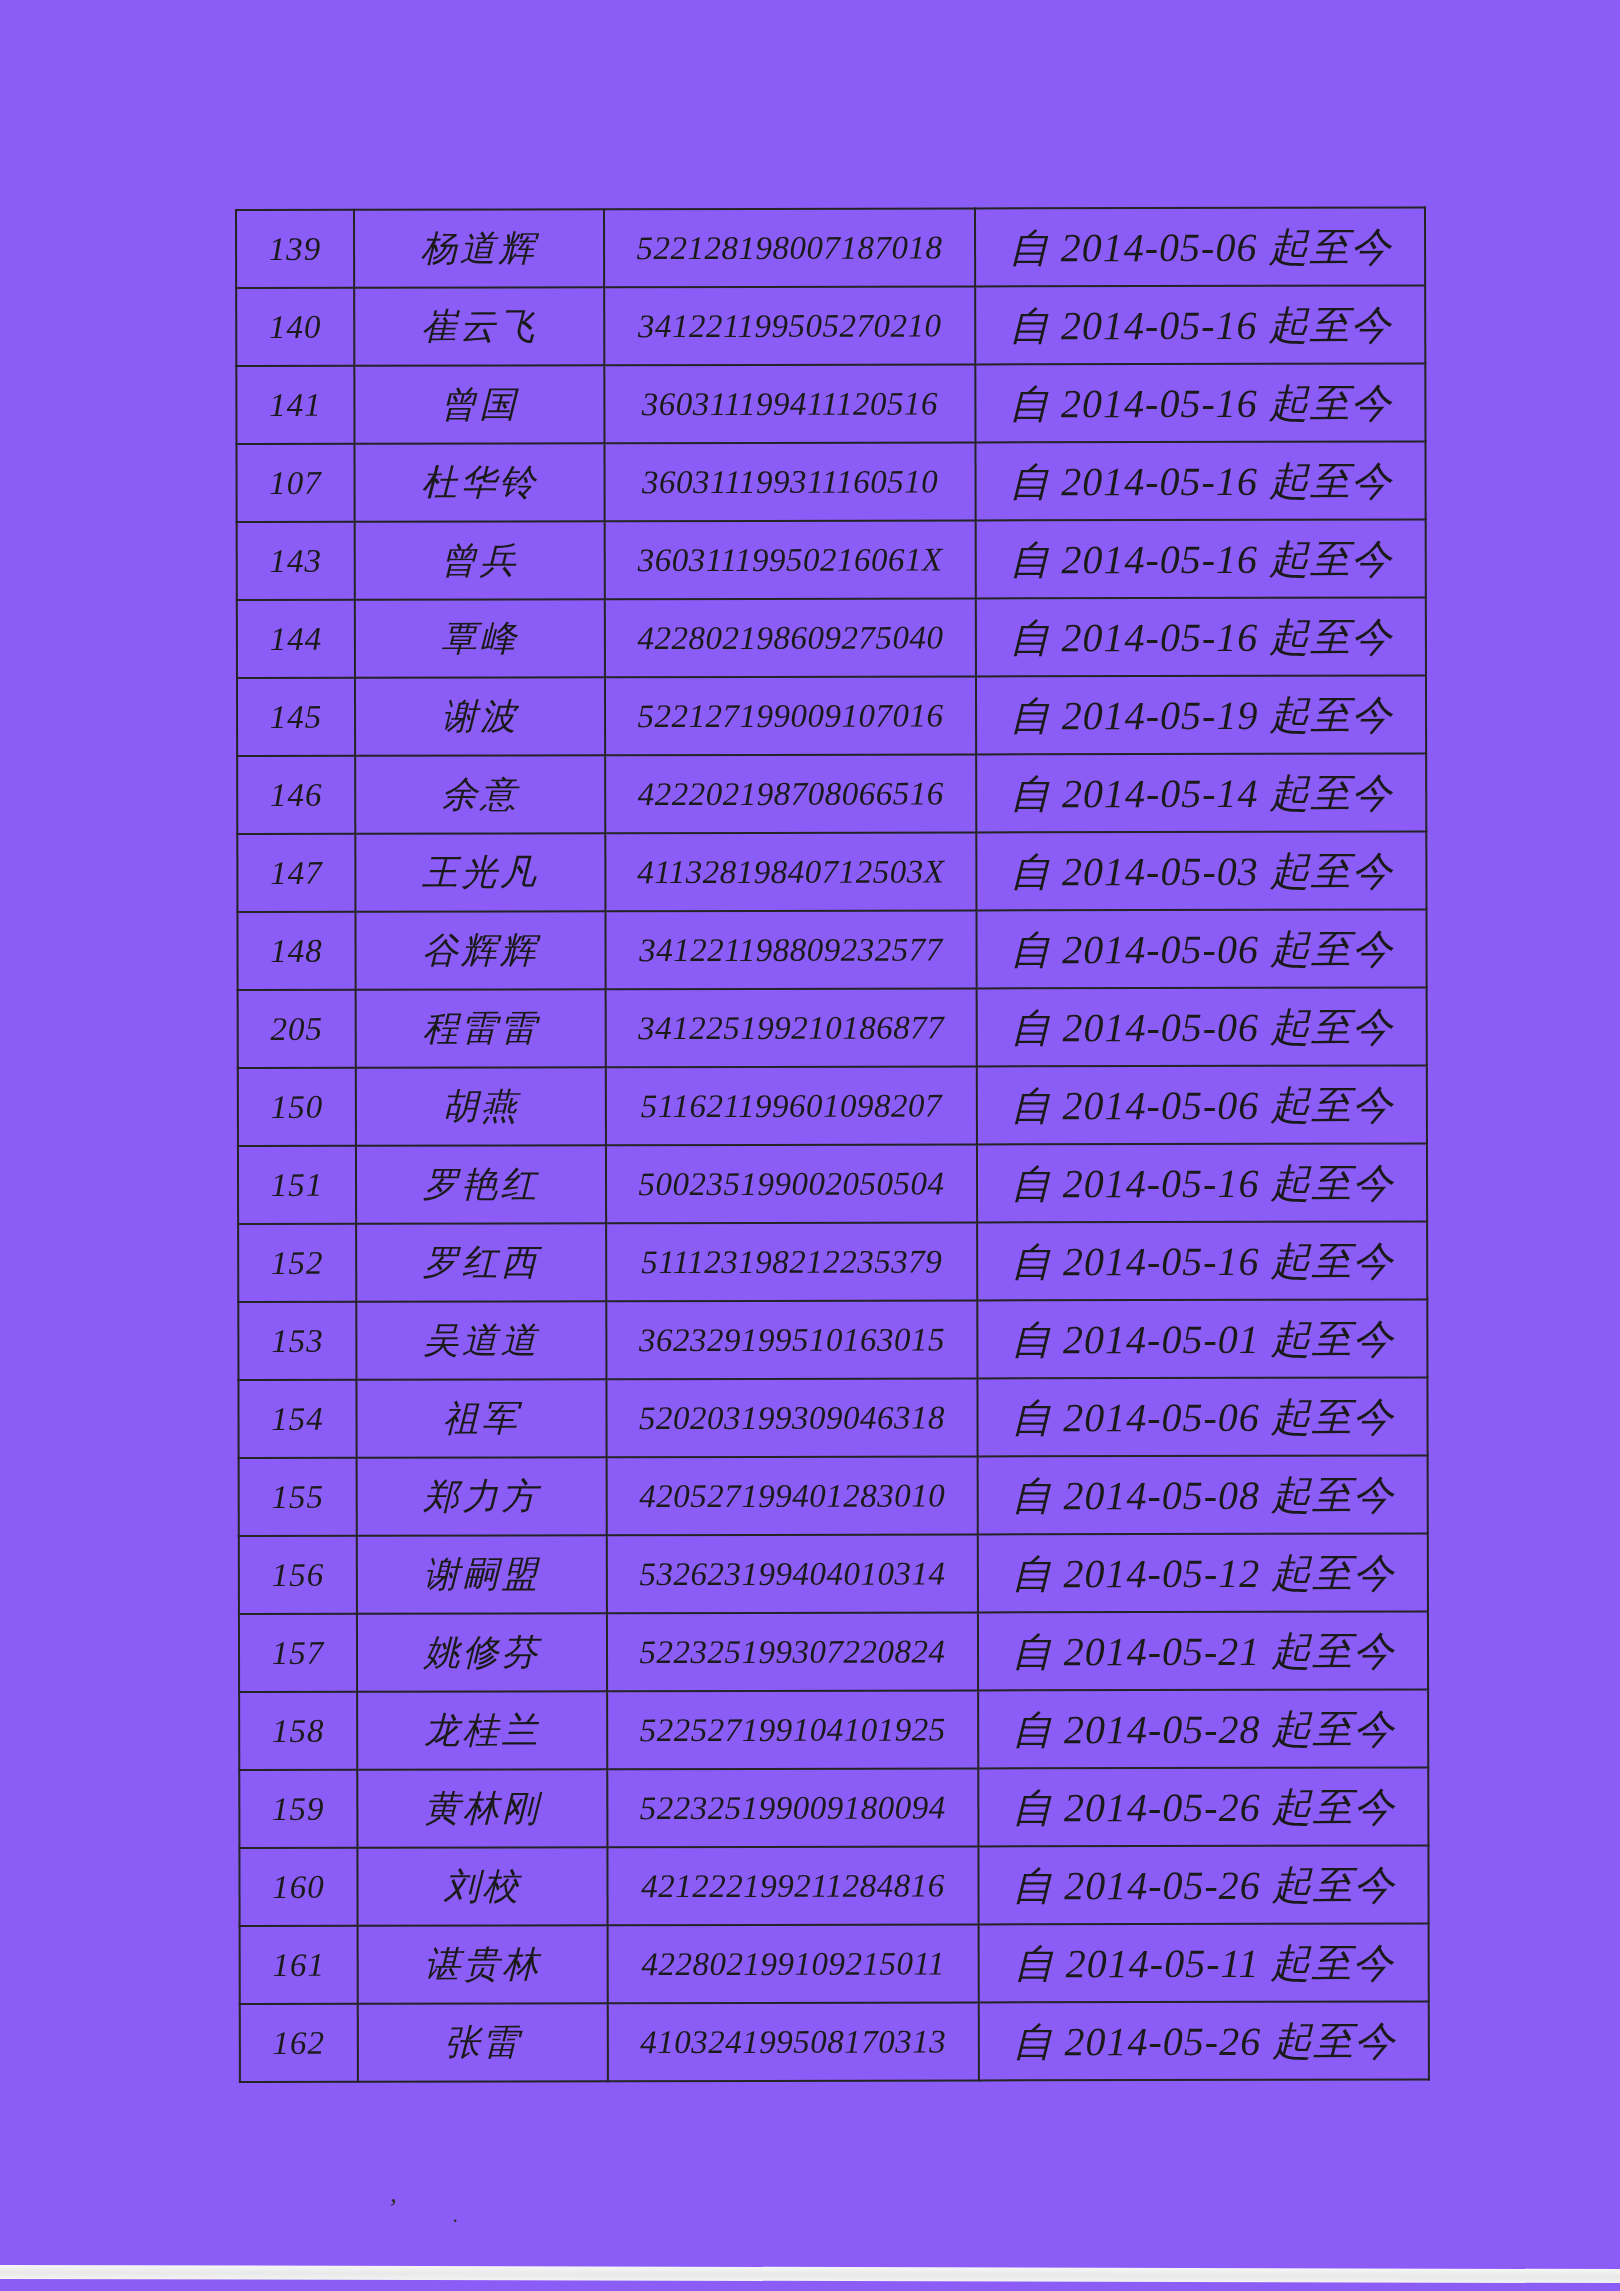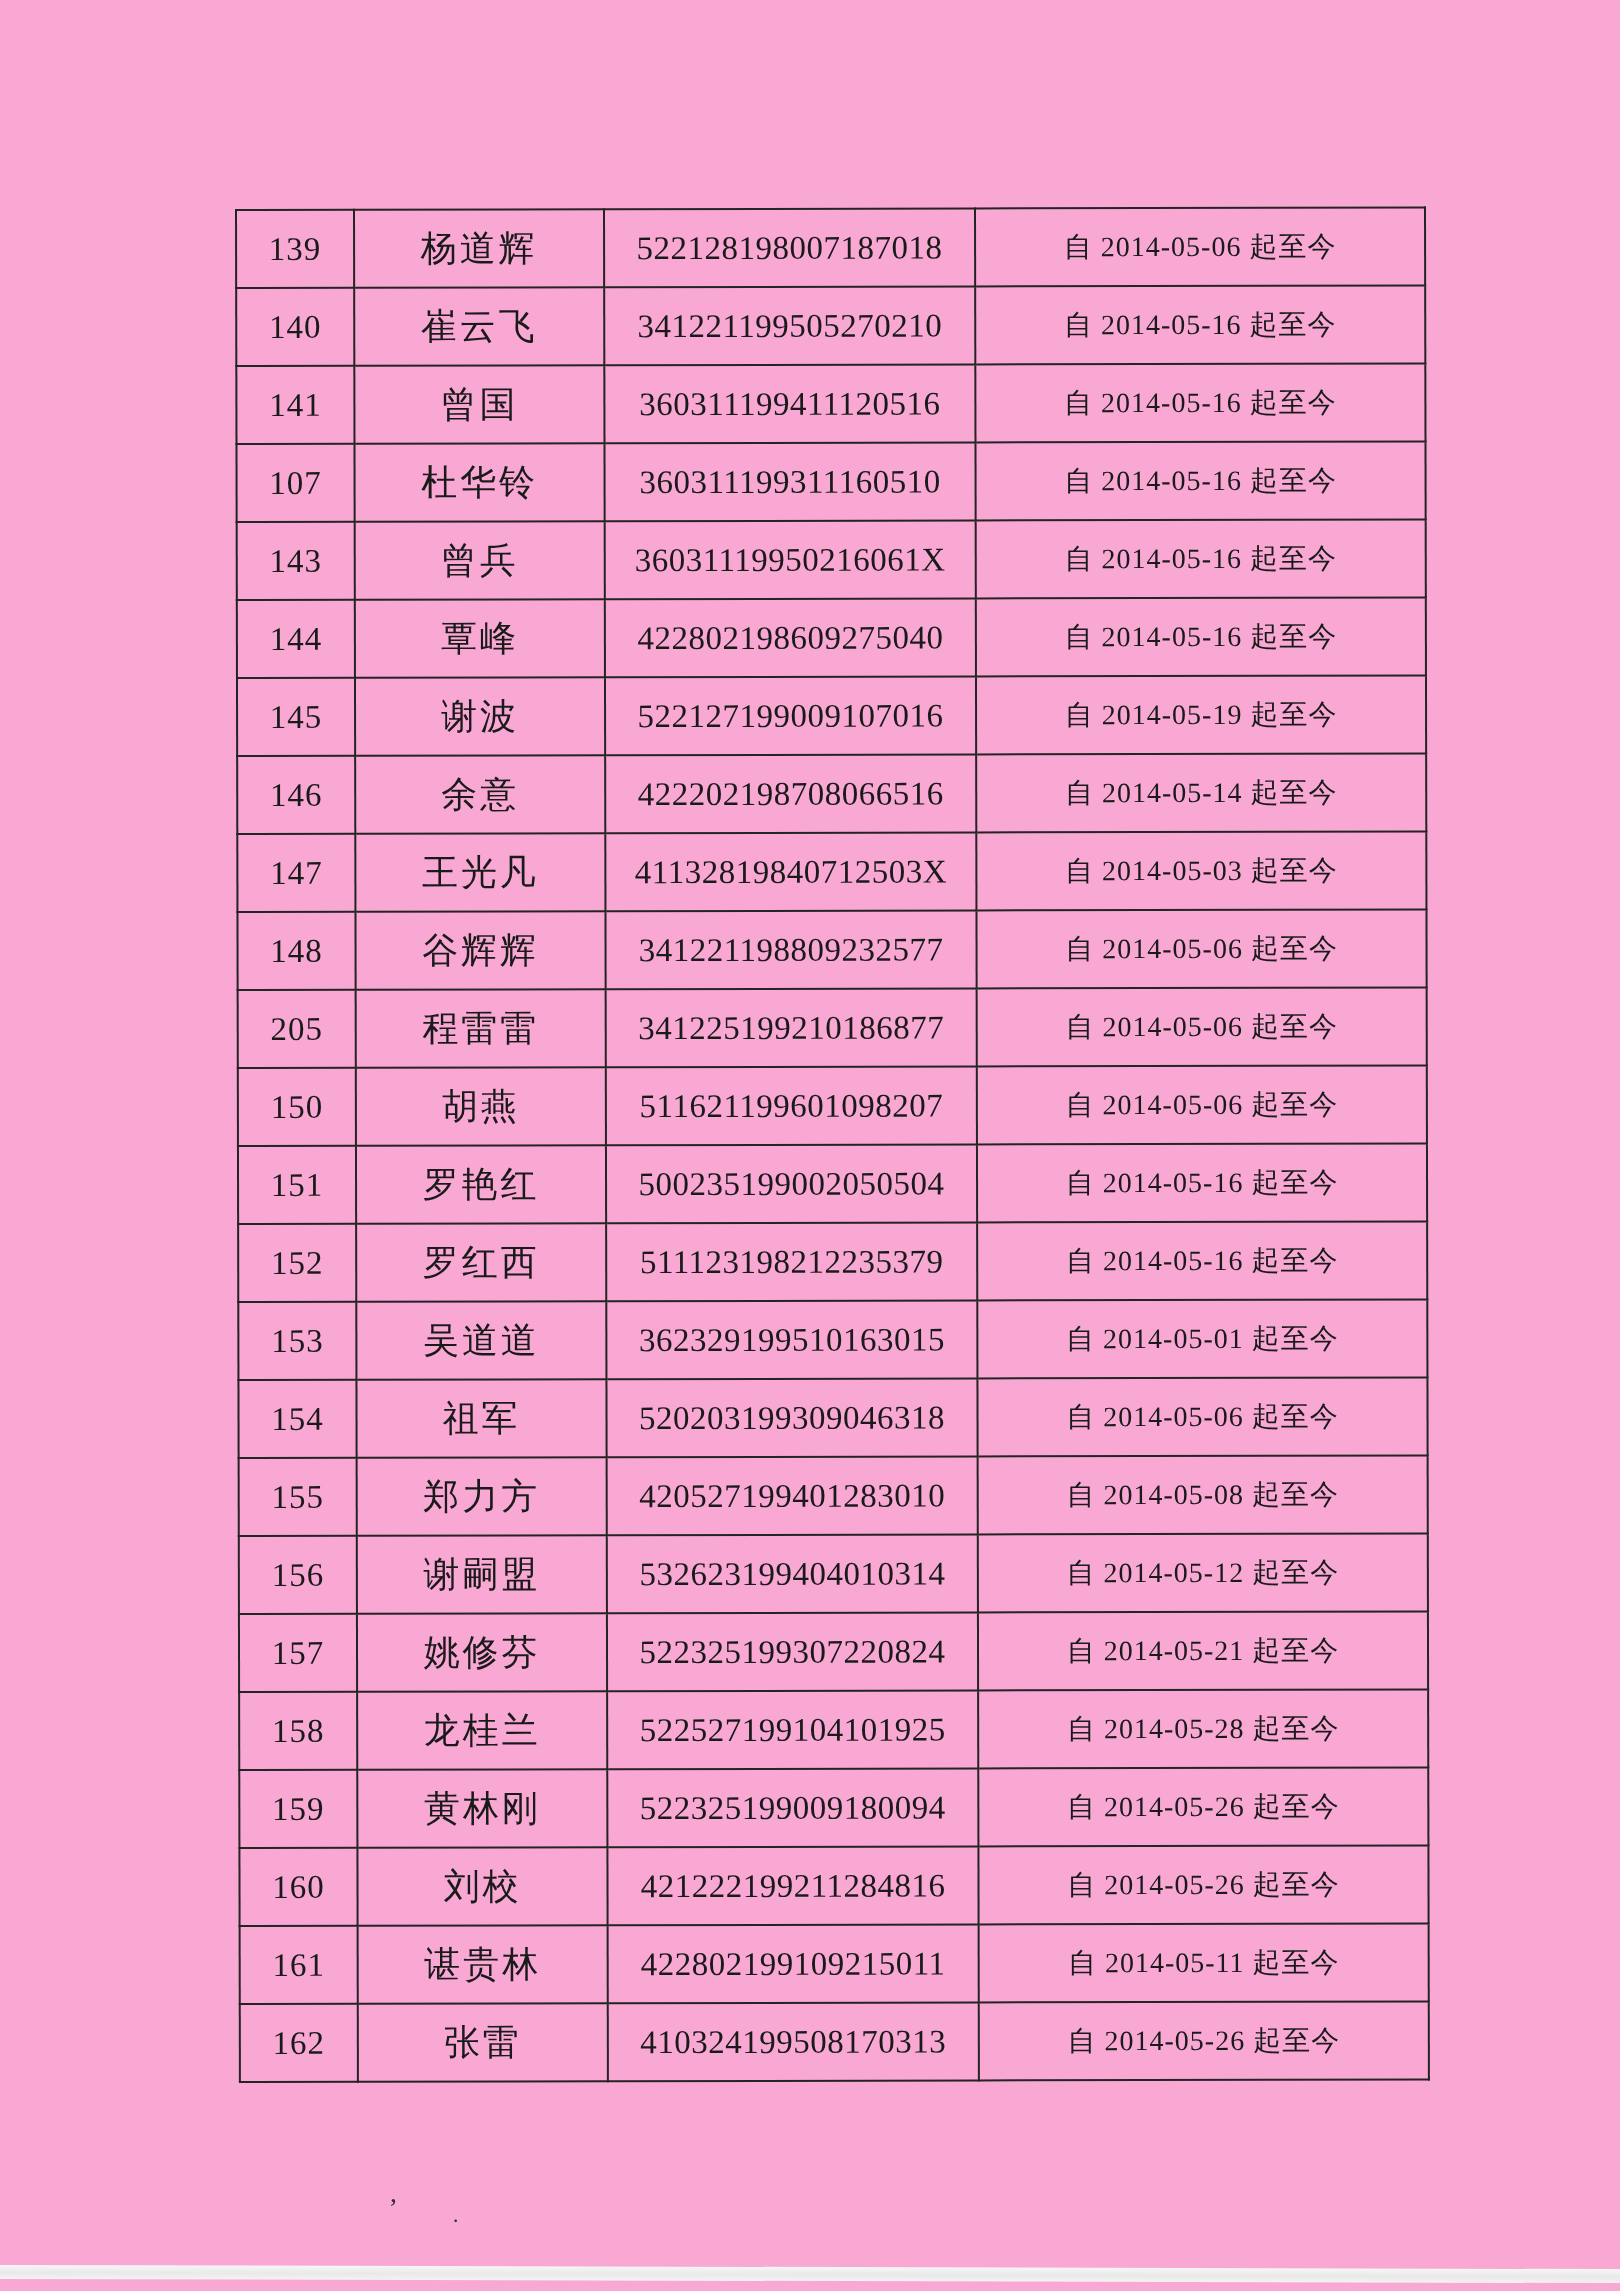--- a/index.html
+++ b/index.html
@@ -11,21 +11,22 @@
     width: 1620px;
     height: 2292px;
     position: relative;
     overflow: hidden;
     font-family: "Liberation Serif", serif;
     color: #1a1a1a;
   }
   .page {
     position: absolute;
     inset: 0;
-    background: #f9a8d4;
+    background: #8b5cf6;
+    font-style: italic;
   }
   table.roster {
     position: absolute;
     left: 235px;
     top: 209px;
     border-collapse: collapse;
     table-layout: fixed;
     transform: rotate(-0.12deg);
     transform-origin: top left;
   }
@@ -48,21 +49,21 @@
     font-size: 36px;
     letter-spacing: 2.9px;
   }
   td.cell-id {
     width: 369px;
     font-size: 33px;
     letter-spacing: 0.5px;
   }
   td.cell-period {
     width: 448px;
-    font-size: 28px;
+    font-size: 40px;
     letter-spacing: 1px;
   }
   .artifact {
     position: absolute;
     color: #2f2f2f;
     font-family: "Liberation Serif", serif;
   }
   .artifact.comma {
     left: 390px;
     top: 2178px;

